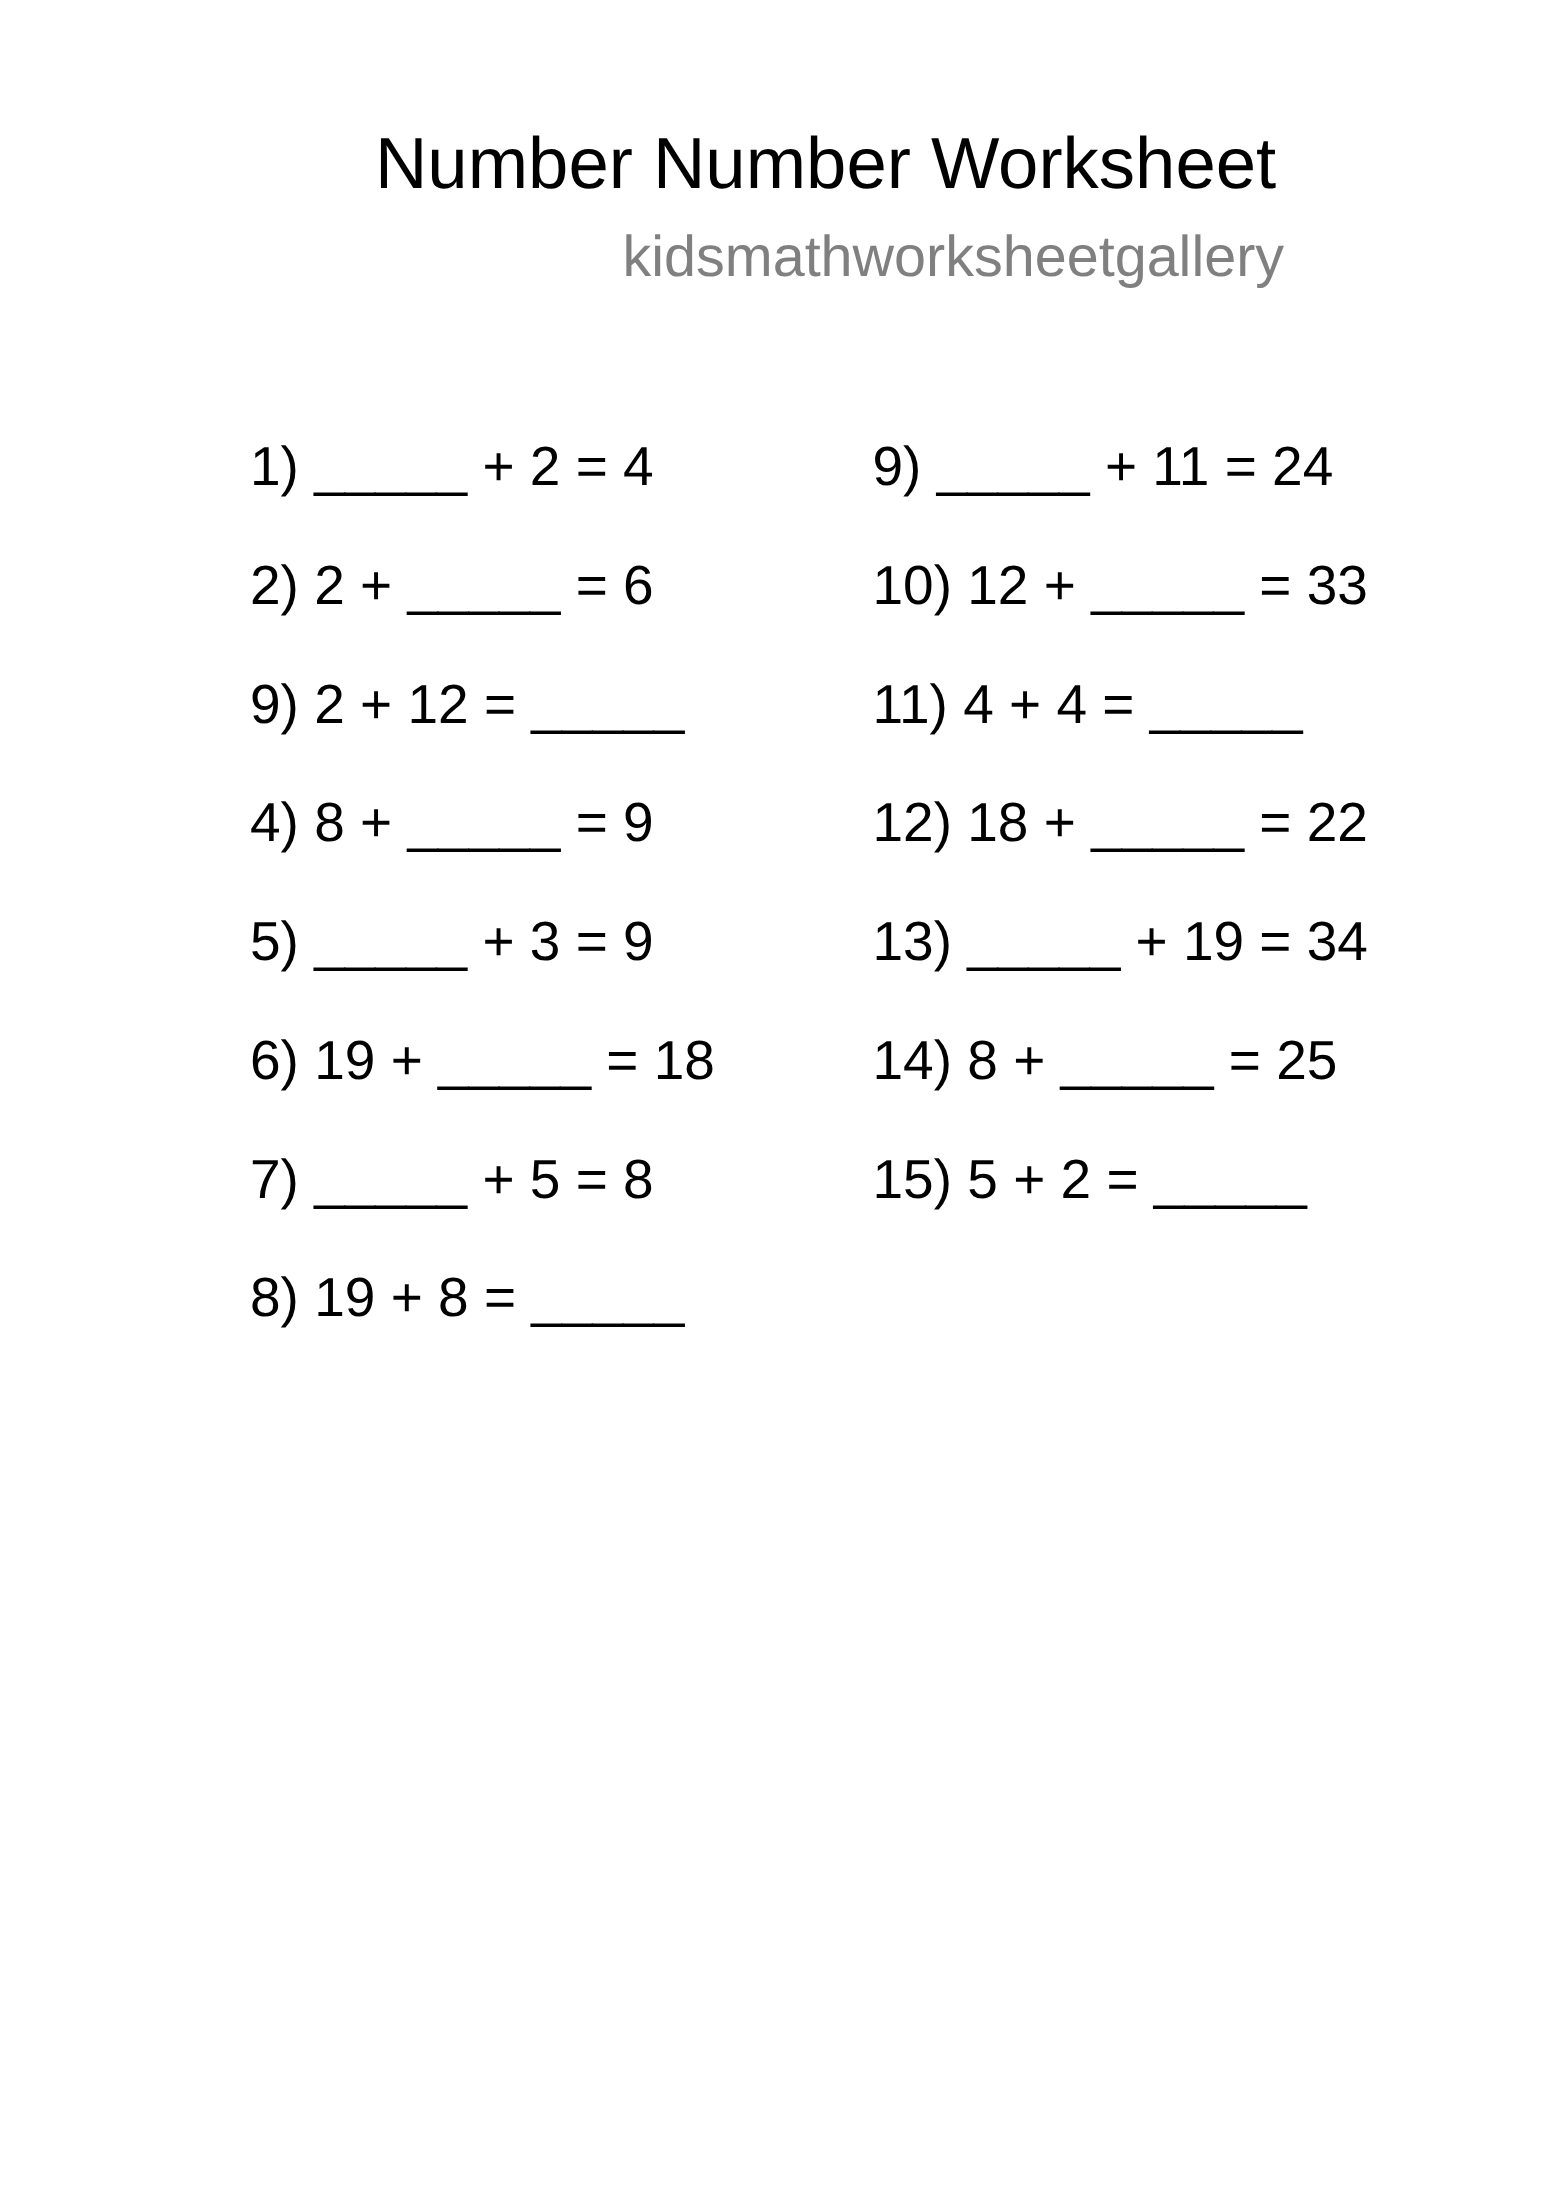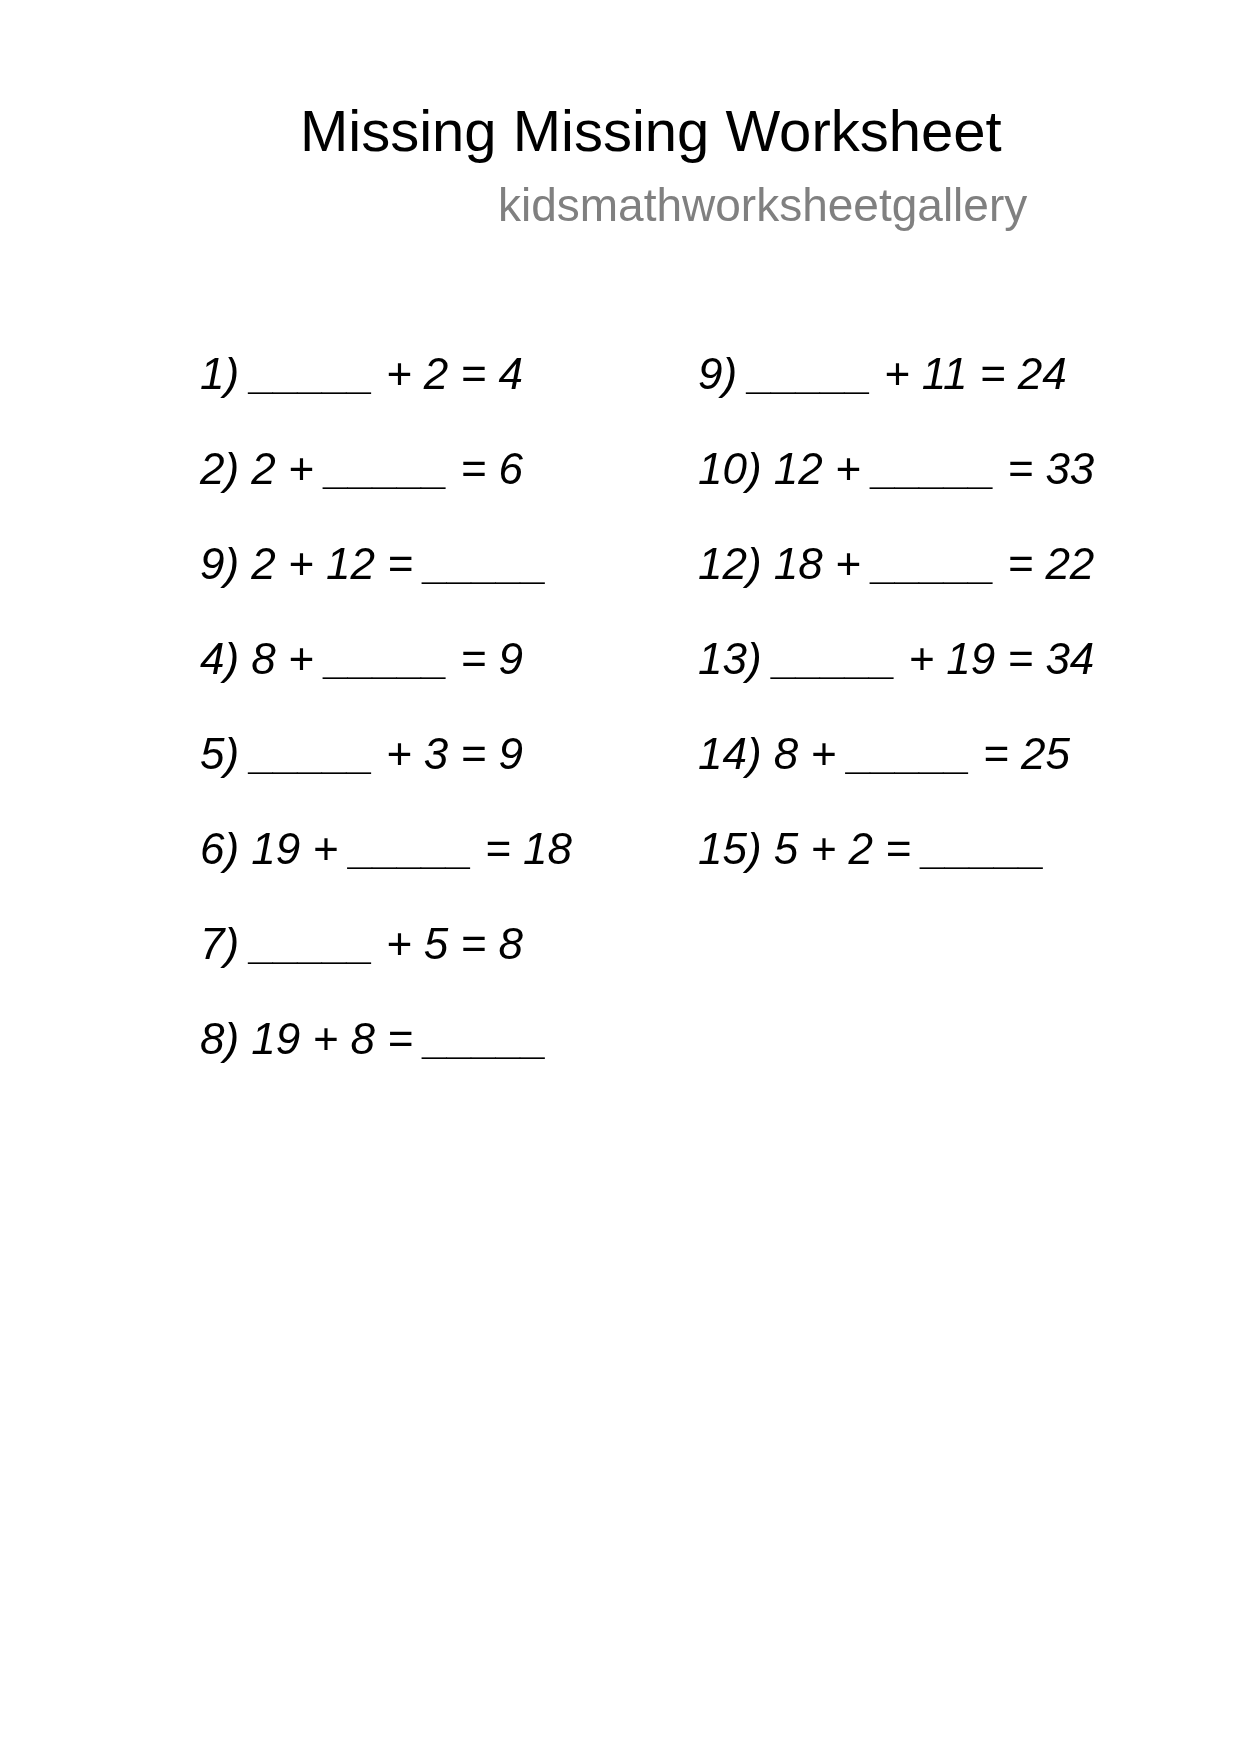--- a/index.html
+++ b/index.html
@@ -29,50 +29,50 @@
       left: 498px;
       top: 180px;
       font-size: 46px;
       line-height: 50px;
       white-space: nowrap;
       color: #808080;
     }
     .column {
       position: absolute;
       top: 346px;
-      font-style: italic;
     }
     .col-left { left: 200px; }
     .col-right { left: 698px; }
     .problem {
       height: 95px;
       font-size: 44px;
       line-height: 56px;
       white-space: nowrap;
     }
   </style>
 </head>
 <body>
 
 <div>
-  <div class="title">Missing Missing Worksheet</div>
+  <div class="title">Number Number Worksheet</div>
   <div class="subtitle">kidsmathworksheetgallery</div>
 
   <div class="column col-left">
     <div class="problem">1) _____ + 2 = 4</div>
     <div class="problem">2) 2 + _____ = 6</div>
     <div class="problem">9) 2 + 12 = _____</div>
     <div class="problem">4) 8 + _____ = 9</div>
     <div class="problem">5) _____ + 3 = 9</div>
     <div class="problem">6) 19 + _____ = 18</div>
     <div class="problem">7) _____ + 5 = 8</div>
     <div class="problem">8) 19 + 8 = _____</div>
   </div>
 
   <div class="column col-right">
     <div class="problem">9) _____ + 11 = 24</div>
     <div class="problem">10) 12 + _____ = 33</div>
+    <div class="problem">11) 4 + 4 = _____</div>
     <div class="problem">12) 18 + _____ = 22</div>
     <div class="problem">13) _____ + 19 = 34</div>
     <div class="problem">14) 8 + _____ = 25</div>
     <div class="problem">15) 5 + 2 = _____</div>
   </div>
 </div>
 
 </body></html>

